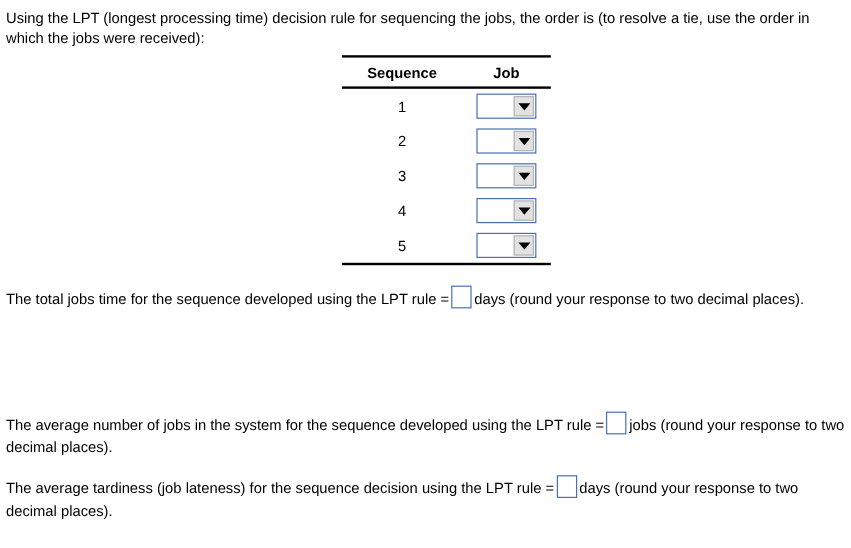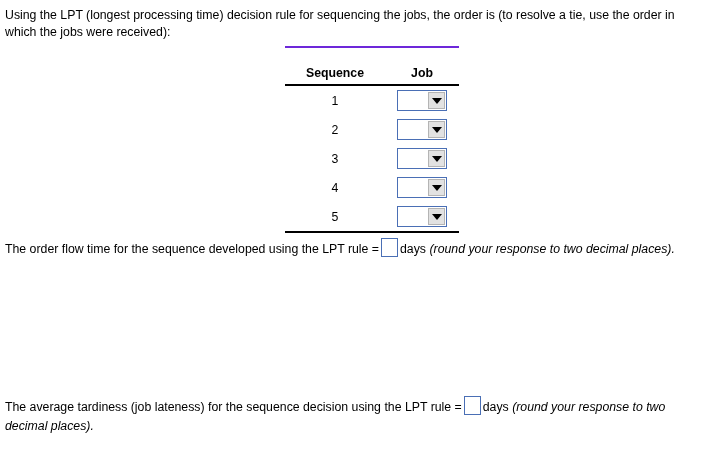--- a/index.html
+++ b/index.html
@@ -41,23 +41,23 @@
     width: 174px;
   }
   table.seq-table {
     border-collapse: collapse;
     width: 174px;
     table-layout: fixed;
   }
   table.seq-table thead th {
     font-weight: bold;
     font-size: 12.3px;
-    padding: 18px 0 4px 0;
+    padding: 6px 0 4px 0;
     text-align: center;
-    border-top: 2px solid #6d28d9;
+    border-top: 2px solid #000000;
     border-bottom: 2px solid #000000;
   }
   table.seq-table th.col-seq { width: 100px; }
   table.seq-table th.col-job { width: 74px; }
 
   table.seq-table tbody td {
     text-align: center;
     padding: 0;
     height: 29px;
     vertical-align: middle;
@@ -107,21 +107,20 @@
     left: 5px;
     width: 701px;
     line-height: 19px;
   }
   .q1 { top: 238px; }
   .q2 { top: 289px; }
   .q3 { top: 343px; }
   .q4 { top: 396px; }
 
   .ital {
-    font-style: italic;
   }
 
   .answer-box {
     display: inline-block;
     width: 17px;
     height: 19px;
     border: 1px solid #4a6fb5;
     background: #ffffff;
     box-sizing: border-box;
     vertical-align: -4px;
@@ -192,24 +191,28 @@
                 <span class="dd-arrow"></span>
               </span>
             </span>
           </td>
         </tr>
       </tbody>
     </table>
   </div>
 
   <div class="qblock q1">
-    <span>The order flow time for the sequence developed using the LPT rule =</span><span class="answer-box"></span><span>days</span>
+    <span>The total jobs time for the sequence developed using the LPT rule =</span><span class="answer-box"></span><span>days</span>
     <span class="ital">(round your response to two decimal places).</span>
   </div>
 
 
+  <div class="qblock q3">
+    <span>The average number of jobs in the system for the sequence developed using the LPT rule =</span><span class="answer-box"></span><span>jobs</span>
+    <span class="ital">(round your response to two decimal places).</span>
+  </div>
 
   <div class="qblock q4">
     <span>The average tardiness (job lateness) for the sequence decision using the LPT rule =</span><span class="answer-box"></span><span>days</span>
     <span class="ital">(round your response to two decimal places).</span>
   </div>
 
 </div>
 
 </body></html>

